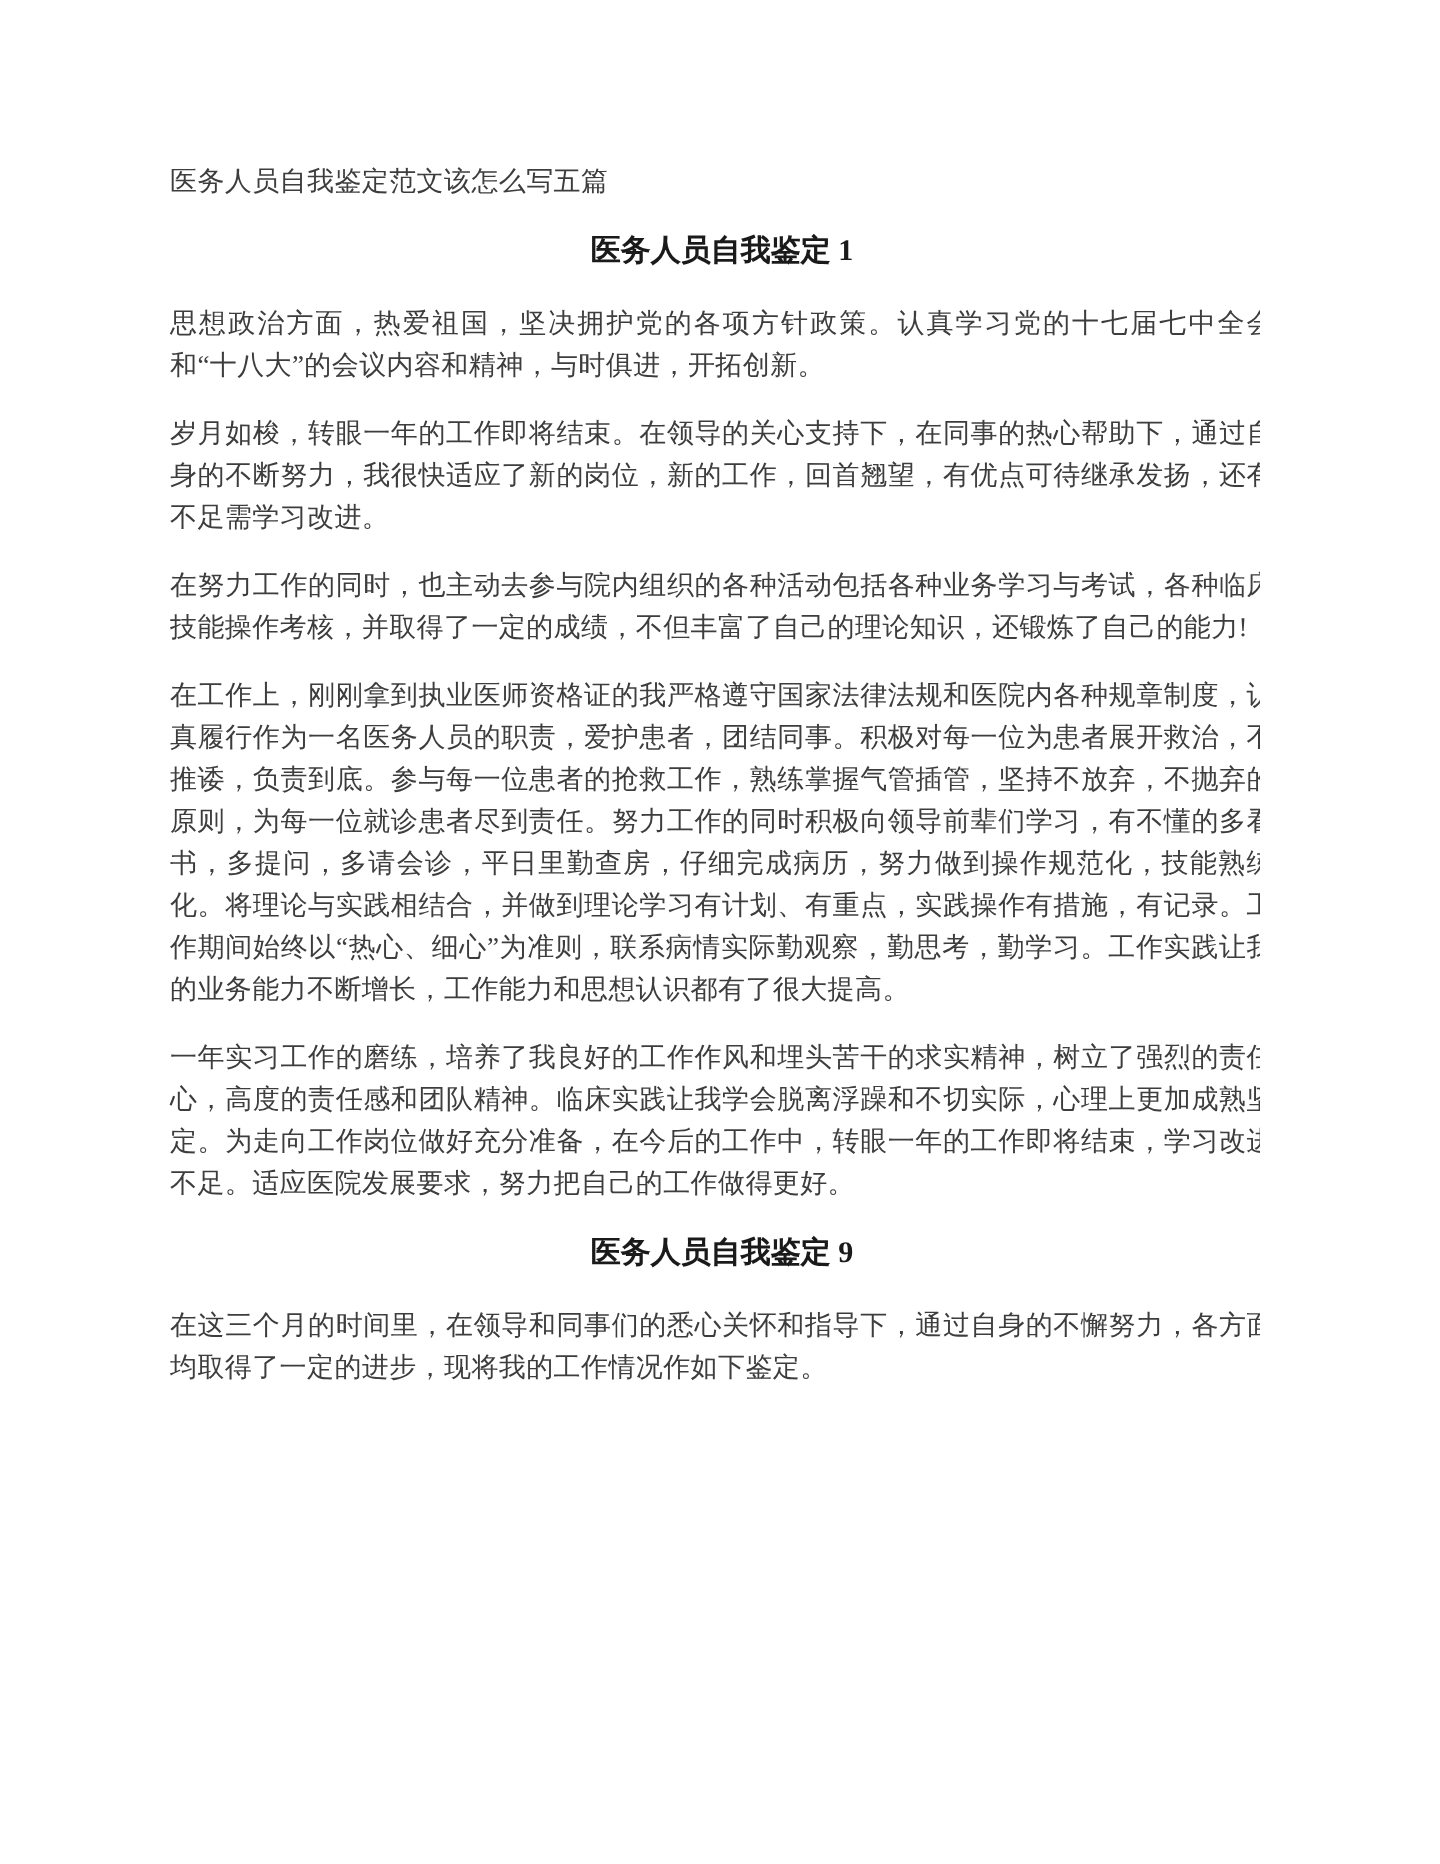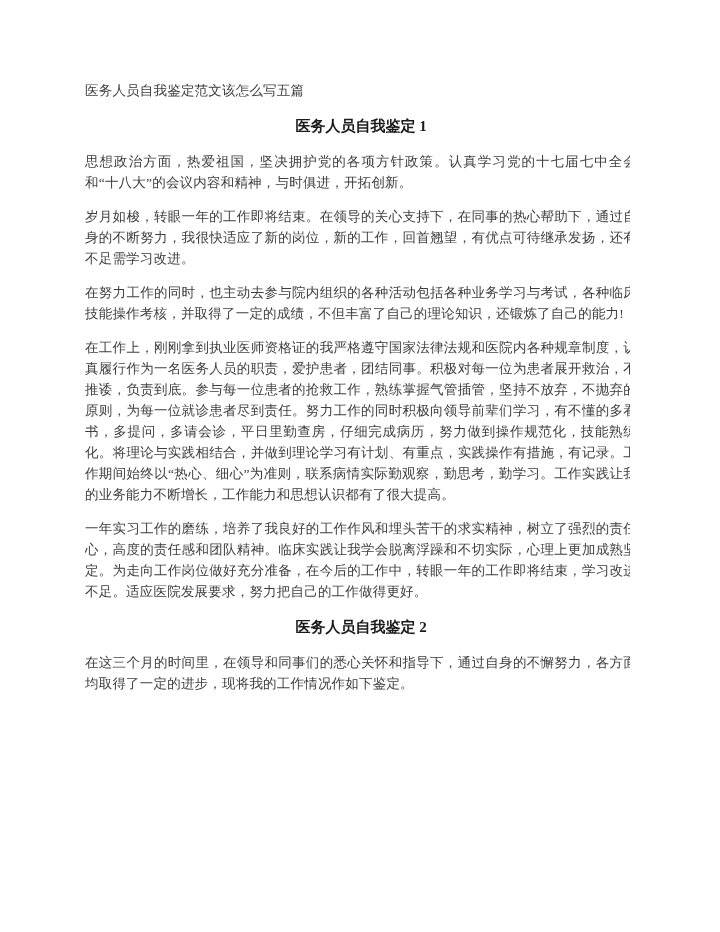--- a/index.html
+++ b/index.html
@@ -53,18 +53,18 @@
 
     <p class="body-text">岁月如梭，转眼一年的工作即将结束。在领导的关心支持下，在同事的热心帮助下，通过自身的不断努力，我很快适应了新的岗位，新的工作，回首翘望，有优点可待继承发扬，还有不足需学习改进。</p>
 
     <p class="body-text">在努力工作的同时，也主动去参与院内组织的各种活动包括各种业务学习与考试，各种临床技能操作考核，并取得了一定的成绩，不但丰富了自己的理论知识，还锻炼了自己的能力!</p>
 
     <p class="body-text">在工作上，刚刚拿到执业医师资格证的我严格遵守国家法律法规和医院内各种规章制度，认真履行作为一名医务人员的职责，爱护患者，团结同事。积极对每一位为患者展开救治，不推诿，负责到底。参与每一位患者的抢救工作，熟练掌握气管插管，坚持不放弃，不抛弃的原则，为每一位就诊患者尽到责任。努力工作的同时积极向领导前辈们学习，有不懂的多看书，多提问，多请会诊，平日里勤查房，仔细完成病历，努力做到操作规范化，技能熟练化。将理论与实践相结合，并做到理论学习有计划、有重点，实践操作有措施，有记录。工作期间始终以“热心、细心”为准则，联系病情实际勤观察，勤思考，勤学习。工作实践让我的业务能力不断增长，工作能力和思想认识都有了很大提高。</p>
 
 
     <p class="body-text">一年实习工作的磨练，培养了我良好的工作作风和埋头苦干的求实精神，树立了强烈的责任心，高度的责任感和团队精神。临床实践让我学会脱离浮躁和不切实际，心理上更加成熟坚定。为走向工作岗位做好充分准备，在今后的工作中，转眼一年的工作即将结束，学习改进不足。适应医院发展要求，努力把自己的工作做得更好。</p>
 
-    <h1 class="section-heading">医务人员自我鉴定 2</h1>
+    <h1 class="section-heading">医务人员自我鉴定 9</h1>
 
     <p class="body-text">在这三个月的时间里，在领导和同事们的悉心关怀和指导下，通过自身的不懈努力，各方面均取得了一定的进步，现将我的工作情况作如下鉴定。</p>
 
   </div>
 </div>
 
 </body></html>

